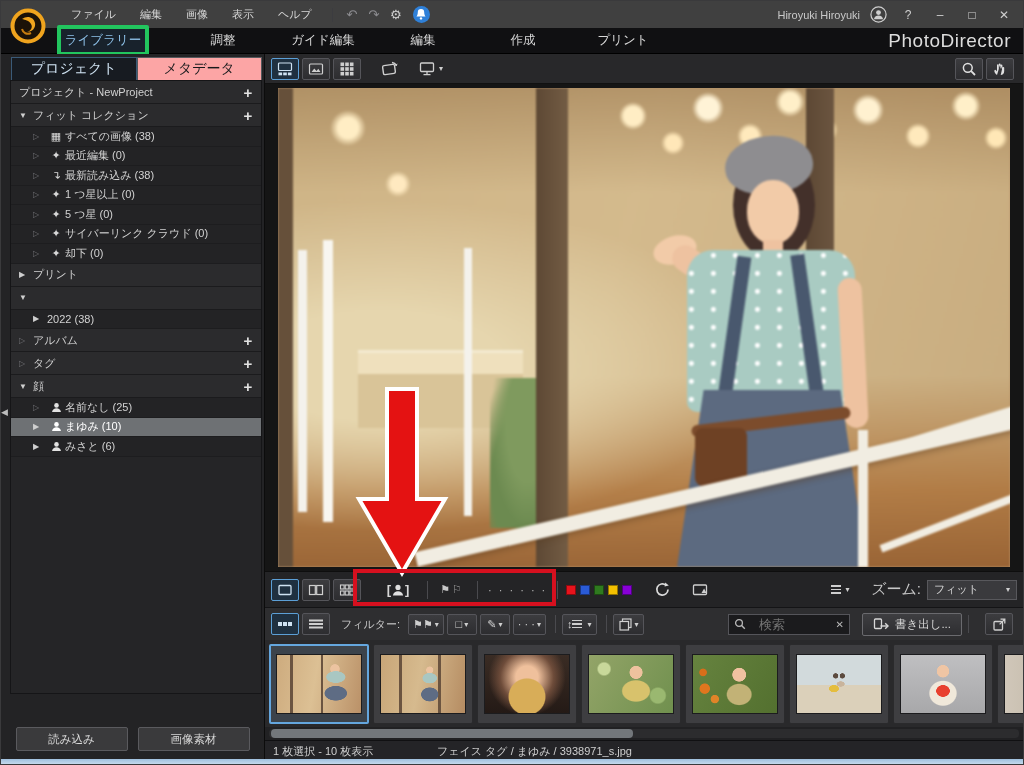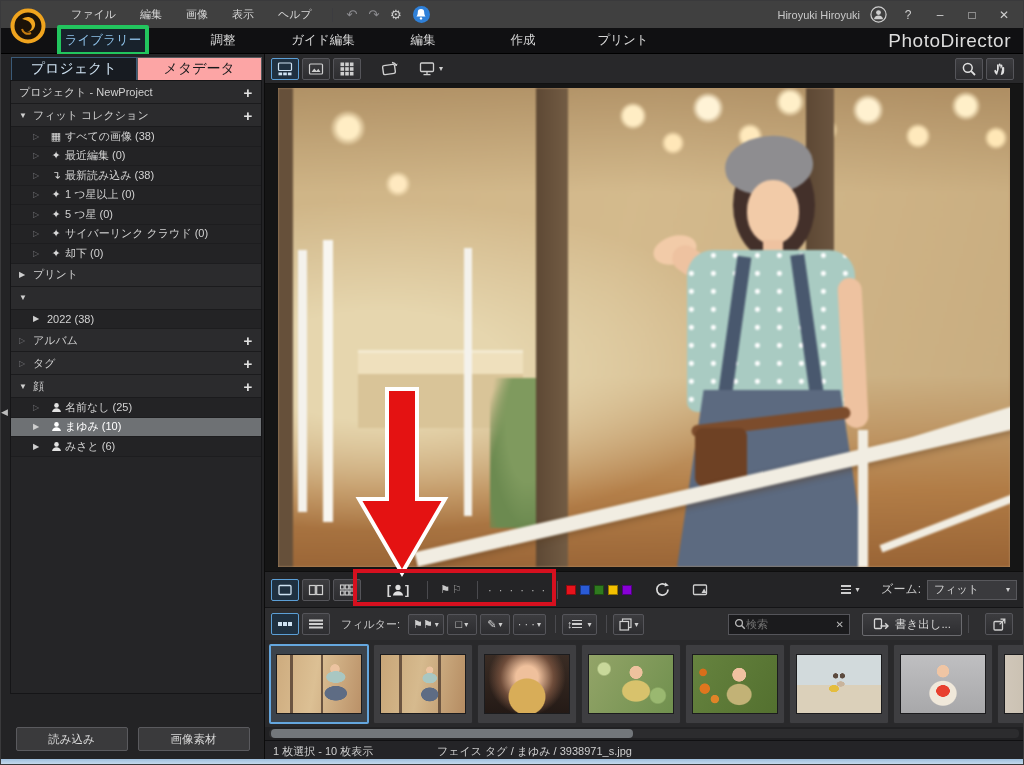--- a/index.html
+++ b/index.html
@@ -124,32 +124,32 @@
   .r2 { left:556px; top:344px; width:190px; height:8px; transform:rotate(-17deg); }
   .r3 { left:598px; top:430px; width:150px; height:8px; transform:rotate(-21deg); }
   .r-post { left:580px; top:342px; width:10px; height:137px; }
 
   
   #toolsrow { position:absolute; left:0; top:517px; right:0; height:36px; background:#242426; display:flex; align-items:center; padding:0 6px; border-top:1px solid #0e0e0e; }
   .mini-sep { width:1px; height:18px; background:#4a4a4e; margin:0 6px; }
   .dots-rating { font-size:11px; color:#b8b8b8; letter-spacing:2px; padding:0 4px; }
   .color-chip { width:10px; height:10px; margin:0 2px; border:1px solid rgba(0,0,0,.4); }
   #toolsrow .right { margin-left:auto; display:flex; align-items:center; }
-  .zoom-label { color:#c8c8c8; font-size:12px; margin:0 6px 0 14px; }
+  .zoom-label { color:#c8c8c8; font-size:15px; margin:0 6px 0 14px; }
   #zoom-select { width:90px; height:20px; background:#3a3a3d; border:1px solid #58585c; color:#d8d8d8; font-size:11px; display:flex; align-items:center; padding:0 6px; }
   #zoom-select .cv { flex:1; }
   .sort-ico { display:flex; flex-direction:column; gap:2px; margin-right:3px; }
   .sort-ico i { display:block; width:10px; height:1.5px; background:#cfcfcf; }
 
   
   #filterrow { position:absolute; left:0; top:553px; right:0; height:33px; background:#2e2e30; display:flex; align-items:center; padding:0 6px; border-top:1px solid #141416; }
   .flabel { color:#c8c8c8; font-size:11px; margin:0 8px; }
   .fbtn { height:21px; min-width:30px; border:1px solid #55555a; background:linear-gradient(#3c3c3f,#2d2d30); border-radius:2px; display:flex; align-items:center; justify-content:center; margin-right:3px; color:#cfcfcf; font-size:11px; padding:0 4px; }
   #search-box { margin-left:auto; width:122px; height:21px; background:#1b1b1d; border:1px solid #55555a; display:flex; align-items:center; padding:0 5px; }
-  #search-box input { flex:1; background:transparent; border:none; outline:none; color:#cfcfcf; font-size:11px; width:70px; font-family:inherit; }
+  #search-box input { flex:1; background:transparent; border:none; outline:none; color:#cfcfcf; font-size:13px; width:70px; font-family:inherit;margin-left:13px; }
   #export-btn { margin-left:12px; height:23px; border:1px solid #6a6a6e; background:linear-gradient(#3e3e41,#2e2e31); border-radius:2px; color:#d8d8d8; font-size:11.5px; display:flex; align-items:center; padding:0 10px; gap:5px; }
   #open-btn { margin:0 4px 0 10px; }
 
   
   #filmstrip { position:absolute; left:0; top:586px; right:0; height:87px; background:#29292b; display:flex; align-items:center; padding-left:4px; overflow:hidden; }
   .cell { width:100px; height:80px; background:#3e3e41; border:1px solid #2a2a2c; border-radius:2px; margin-right:4px; flex:none; display:flex; align-items:center; justify-content:center; }
   .cell.selected { border:2px solid #64a6de; background:#3c434b; }
   .thumb { width:86px; height:60px; border:1px solid #1c1c1e; }
   .t1 { background:
       radial-gradient(ellipse at 70% 38%, #a9c7c2 0 11%, rgba(0,0,0,0) 12%),

